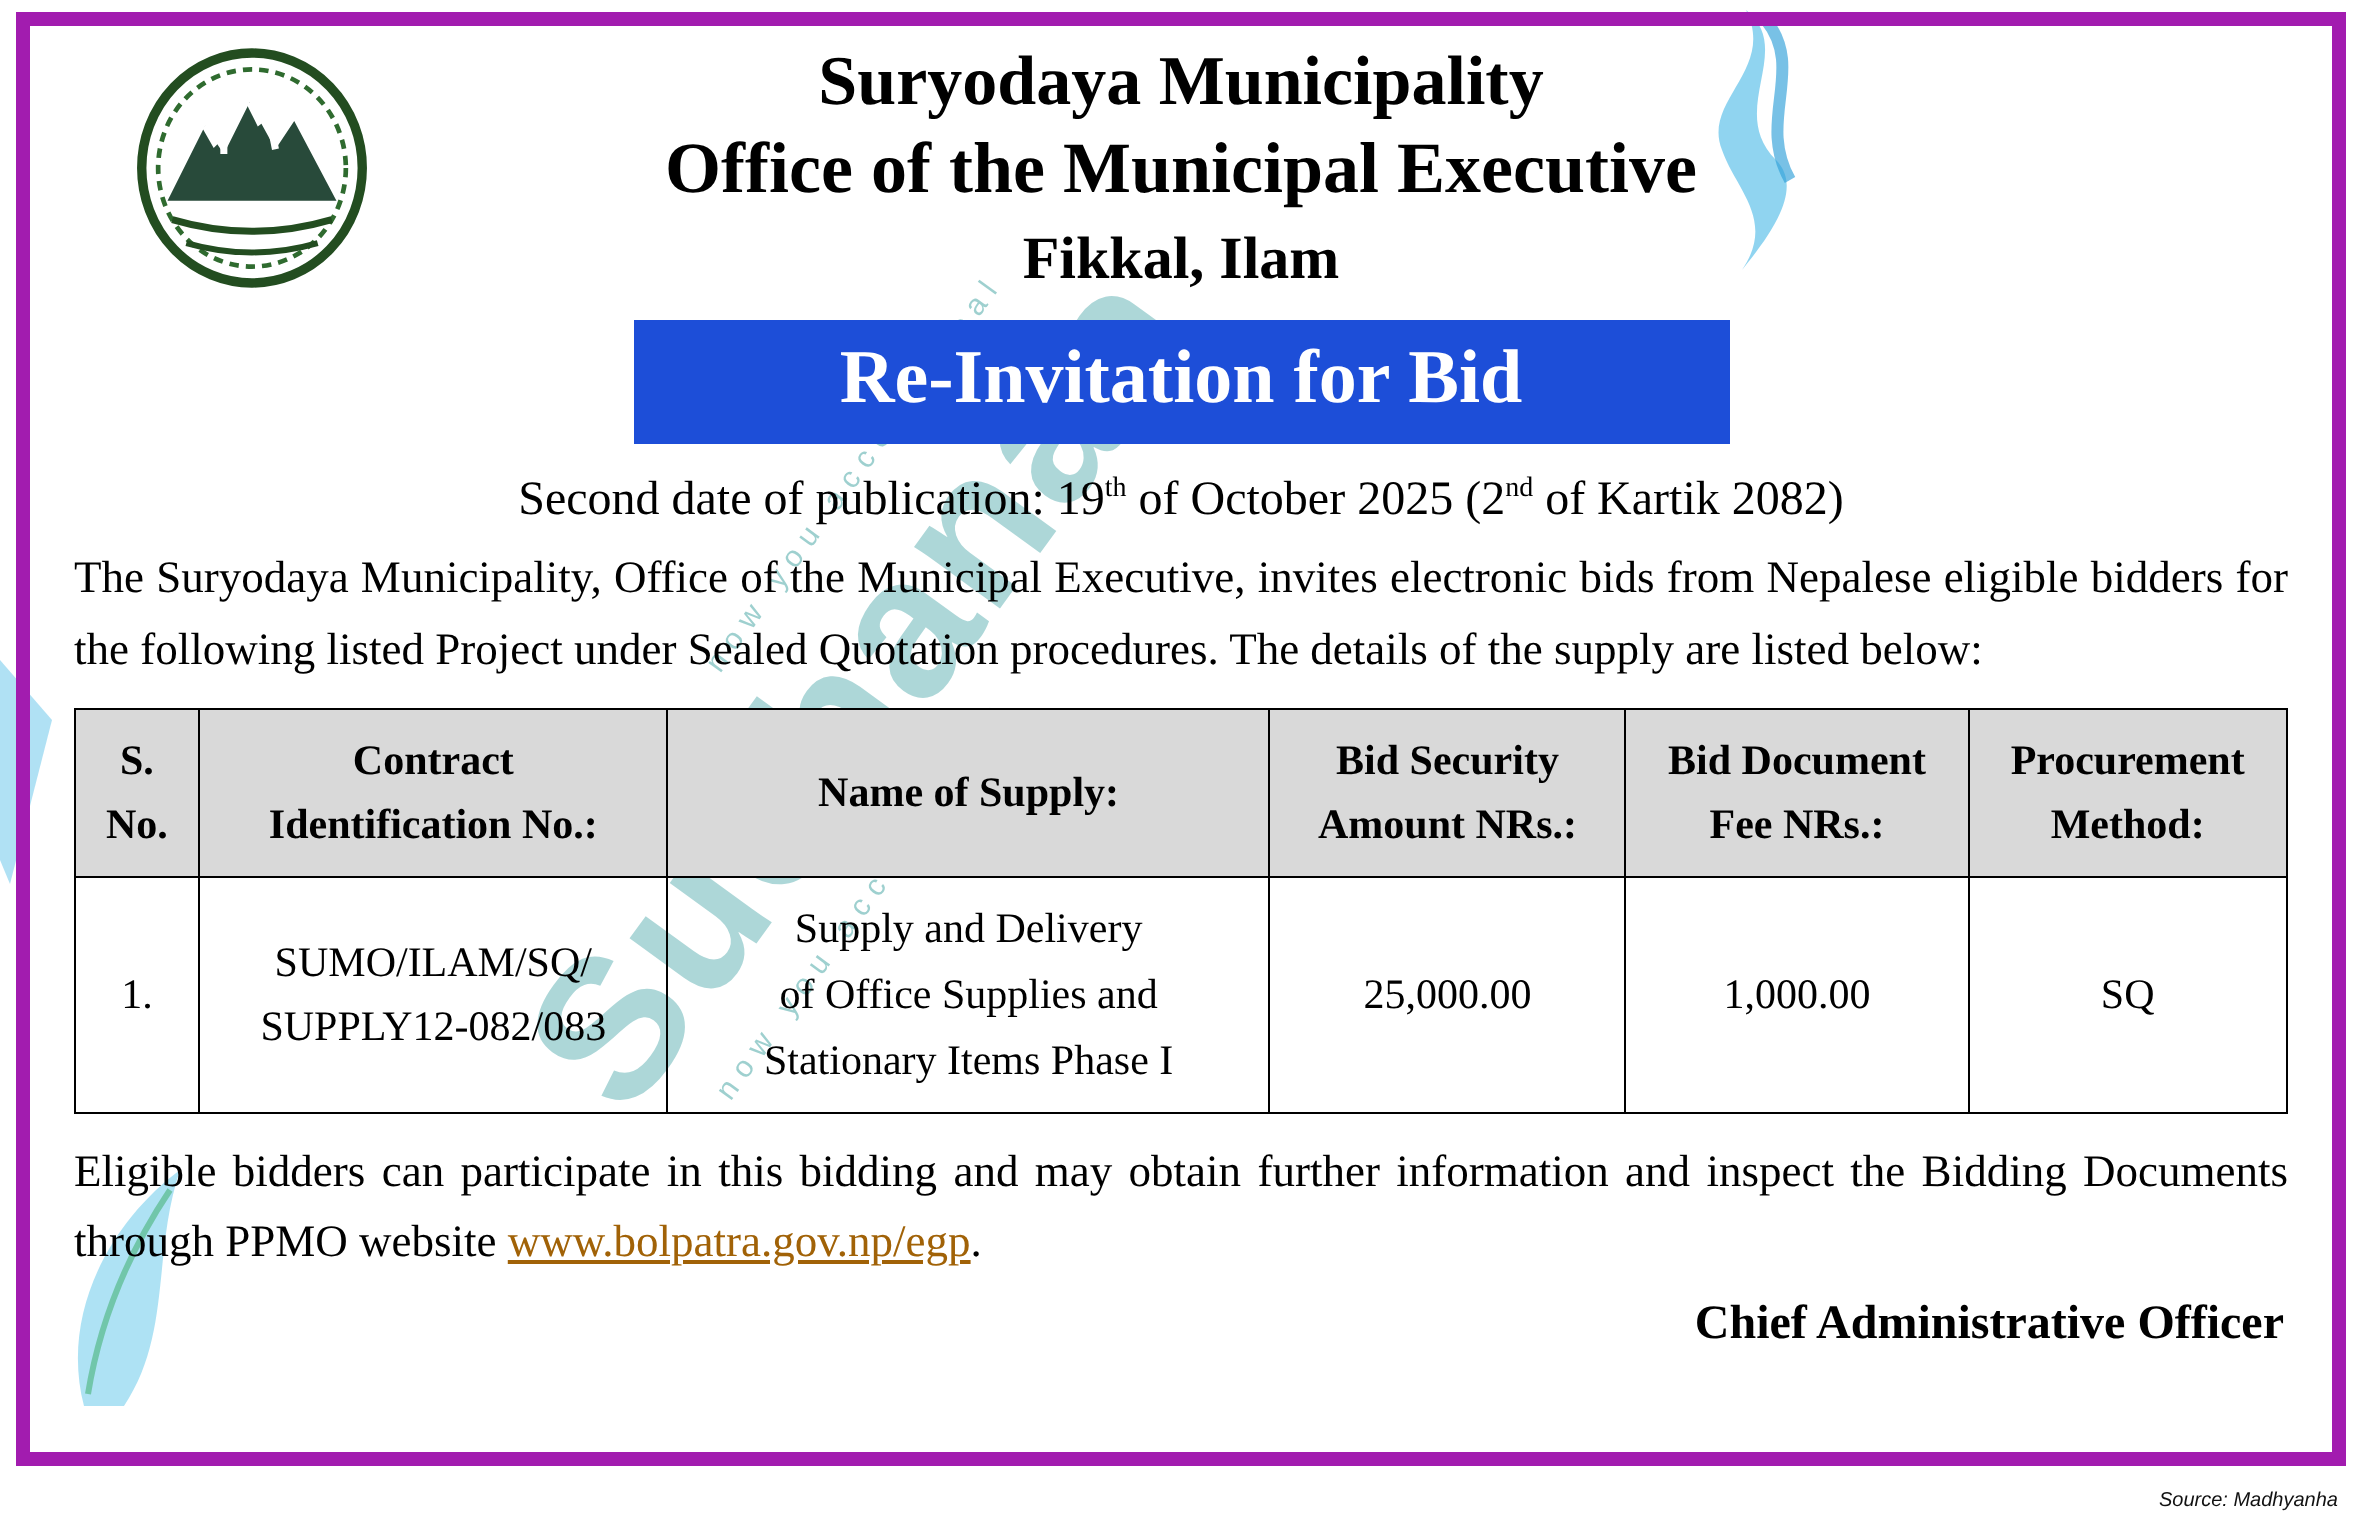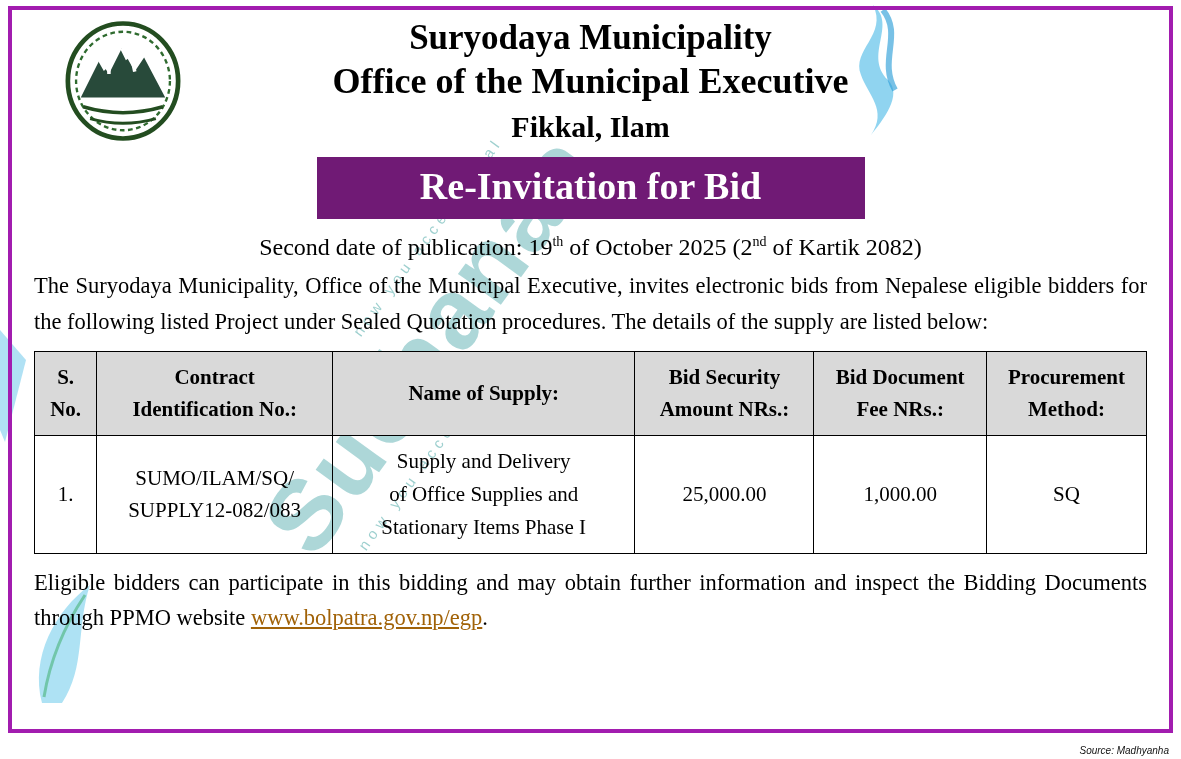--- a/index.html
+++ b/index.html
@@ -27,33 +27,33 @@
   .wm-main {
     font-family:"Liberation Sans", sans-serif;
     font-weight:bold; font-size:100px; line-height:1.05;
     color:rgba(40,150,152,0.38); letter-spacing:2px;
   }
   .wm-svg { position:absolute; }
 
   
   .doc {
     position:absolute; left:8px; right:8px; top:6px; bottom:26px;
-    border:4px solid #a21caf; background:transparent; z-index:1;
+    border:7px solid #a21caf; background:transparent; z-index:1;
     padding:6px 22px 6px 22px;
   }
 
   .hdr { position:relative; text-align:center; }
   .logo { position:absolute; left:30px; top:4px; width:118px; height:122px; }
   .t1 { font-size:35px; font-weight:bold; line-height:1.25; }
   .t2 { font-size:36px; font-weight:bold; line-height:1.2; }
   .t3 { font-size:30px; font-weight:bold; margin-top:7px; }
 
   .banner-wrap { text-align:center; margin-top:13px; }
   .banner {
-    display:inline-block; background:#701a75; color:#fff;
+    display:inline-block; background:#1d4ed8; color:#fff;
     font-weight:bold; font-size:38px; line-height:1.1;
     width:548px; padding:9px 0 11px 0;
   }
 
   .pubdate { text-align:center; font-weight:normal; font-size:24px; margin-top:15px; }
   .pubdate sup { font-size:14px; }
 
   .intro {
     font-size:22.5px; line-height:1.6; text-align:justify; margin-top:7px;
   }
@@ -164,16 +164,17 @@
 Stationary Items Phase I</td>
           <td>25,000.00</td>
           <td>1,000.00</td>
           <td>SQ</td>
         </tr>
       </tbody>
     </table>
 
     <p class="foot-p"><span>Eligible bidders can participate in this bidding and may obtain further information and inspect the Bidding Documents through PPMO website </span><a class="link">www.bolpatra.gov.np/egp</a><span>.</span></p>
 
+    <div class="signatory">Chief Administrative Officer</div>
   </div>
 
   <div class="source">Source: Madhyanha</div>
 </div>
 
 </body></html>

